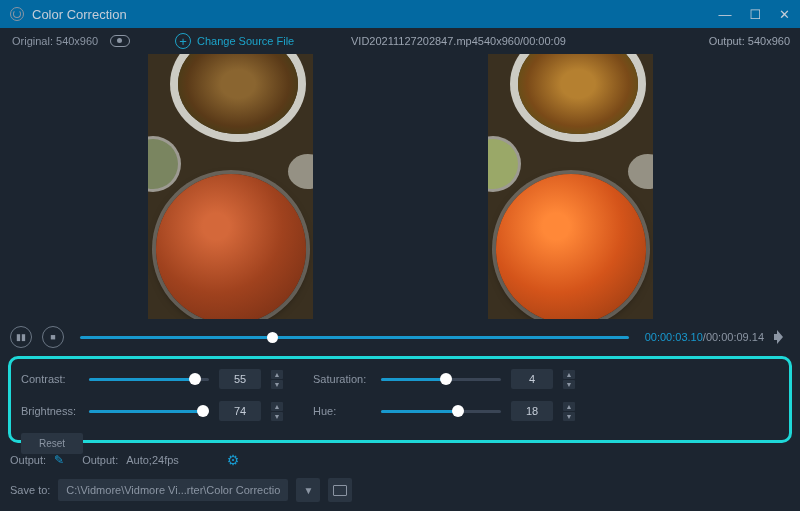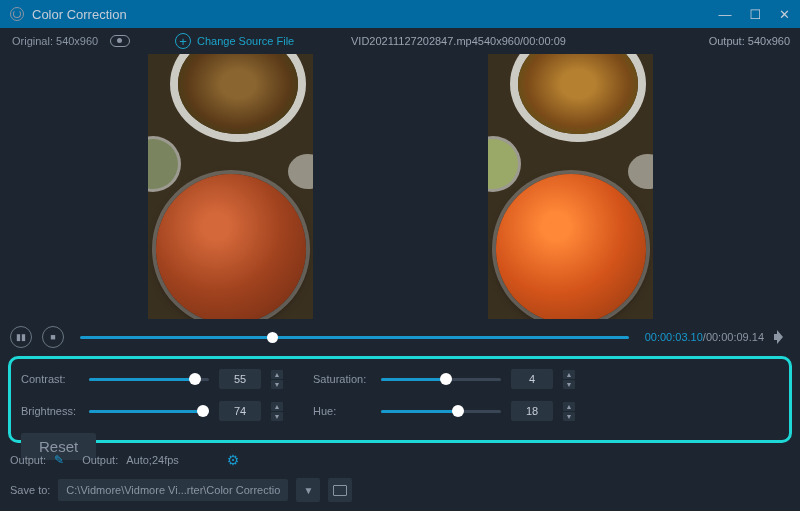--- a/index.html
+++ b/index.html
@@ -47,21 +47,21 @@
 .adjust-panel { margin: 4px 8px 6px 8px; border: 3px solid #1ed8d8; border-radius: 10px; padding: 10px 10px 8px 10px; height: 87px; }
 .adjust-row { display: flex; gap: 30px; margin-bottom: 12px; }
 .adjust-item { display: flex; align-items: center; gap: 10px; }
 .adjust-label { width: 58px; font-size: 11px; }
 .slider { width: 120px; height: 3px; background: #3a4555; position: relative; border-radius: 2px; }
 .slider-fill { height: 100%; background: #1899ce; border-radius: 2px; }
 .slider-thumb { position: absolute; width: 12px; height: 12px; background: #fff; border-radius: 50%; top: -5px; transform: translateX(-50%); }
 .num-input { width: 42px; height: 20px; background: #2a3542; border: none; color: #c5cdd8; text-align: center; font-size: 11px; border-radius: 2px; }
 .spinner { width: 12px; display: flex; flex-direction: column; gap: 1px; }
 .spin-btn { height: 9px; background: #2a3542; display: flex; align-items: center; justify-content: center; font-size: 7px; color: #8b95a3; cursor: pointer; border-radius: 1px; }
-.reset-btn { background: #2a3542; border: none; color: #8b95a3; padding: 5px 18px; font-size: 15px; border-radius: 2px; cursor: pointer; }
+.reset-btn { background: #2a3542; border: none; color: #8b95a3; padding: 5px 18px; font-size: 10px; border-radius: 2px; cursor: pointer; }
 
 .output-row { height: 22px; display: flex; align-items: center; padding: 0 10px; gap: 8px; font-size: 11px; }
 .edit-icon { color: #1899ce; font-size: 12px; cursor: pointer; }
 .gear-icon { color: #1899ce; font-size: 14px; cursor: pointer; }
 
 .save-row { height: 38px; display: flex; align-items: center; padding: 0 10px; gap: 8px; font-size: 11px; }
 .path-input { background: #2a3542; border: none; color: #8b95a3; padding: 5px 8px; width: 230px; font-size: 11px; border-radius: 2px; }
 .dd-btn { width: 24px; height: 24px; background: #2a3542; display: flex; align-items: center; justify-content: center; color: #8b95a3; cursor: pointer; border-radius: 2px; font-size: 10px; }
 .folder-btn { width: 24px; height: 24px; background: #2a3542; display: flex; align-items: center; justify-content: center; cursor: pointer; border-radius: 2px; }
 .folder-btn::after { content: ''; width: 12px; height: 9px; border: 1.5px solid #8b95a3; border-radius: 1px; }

